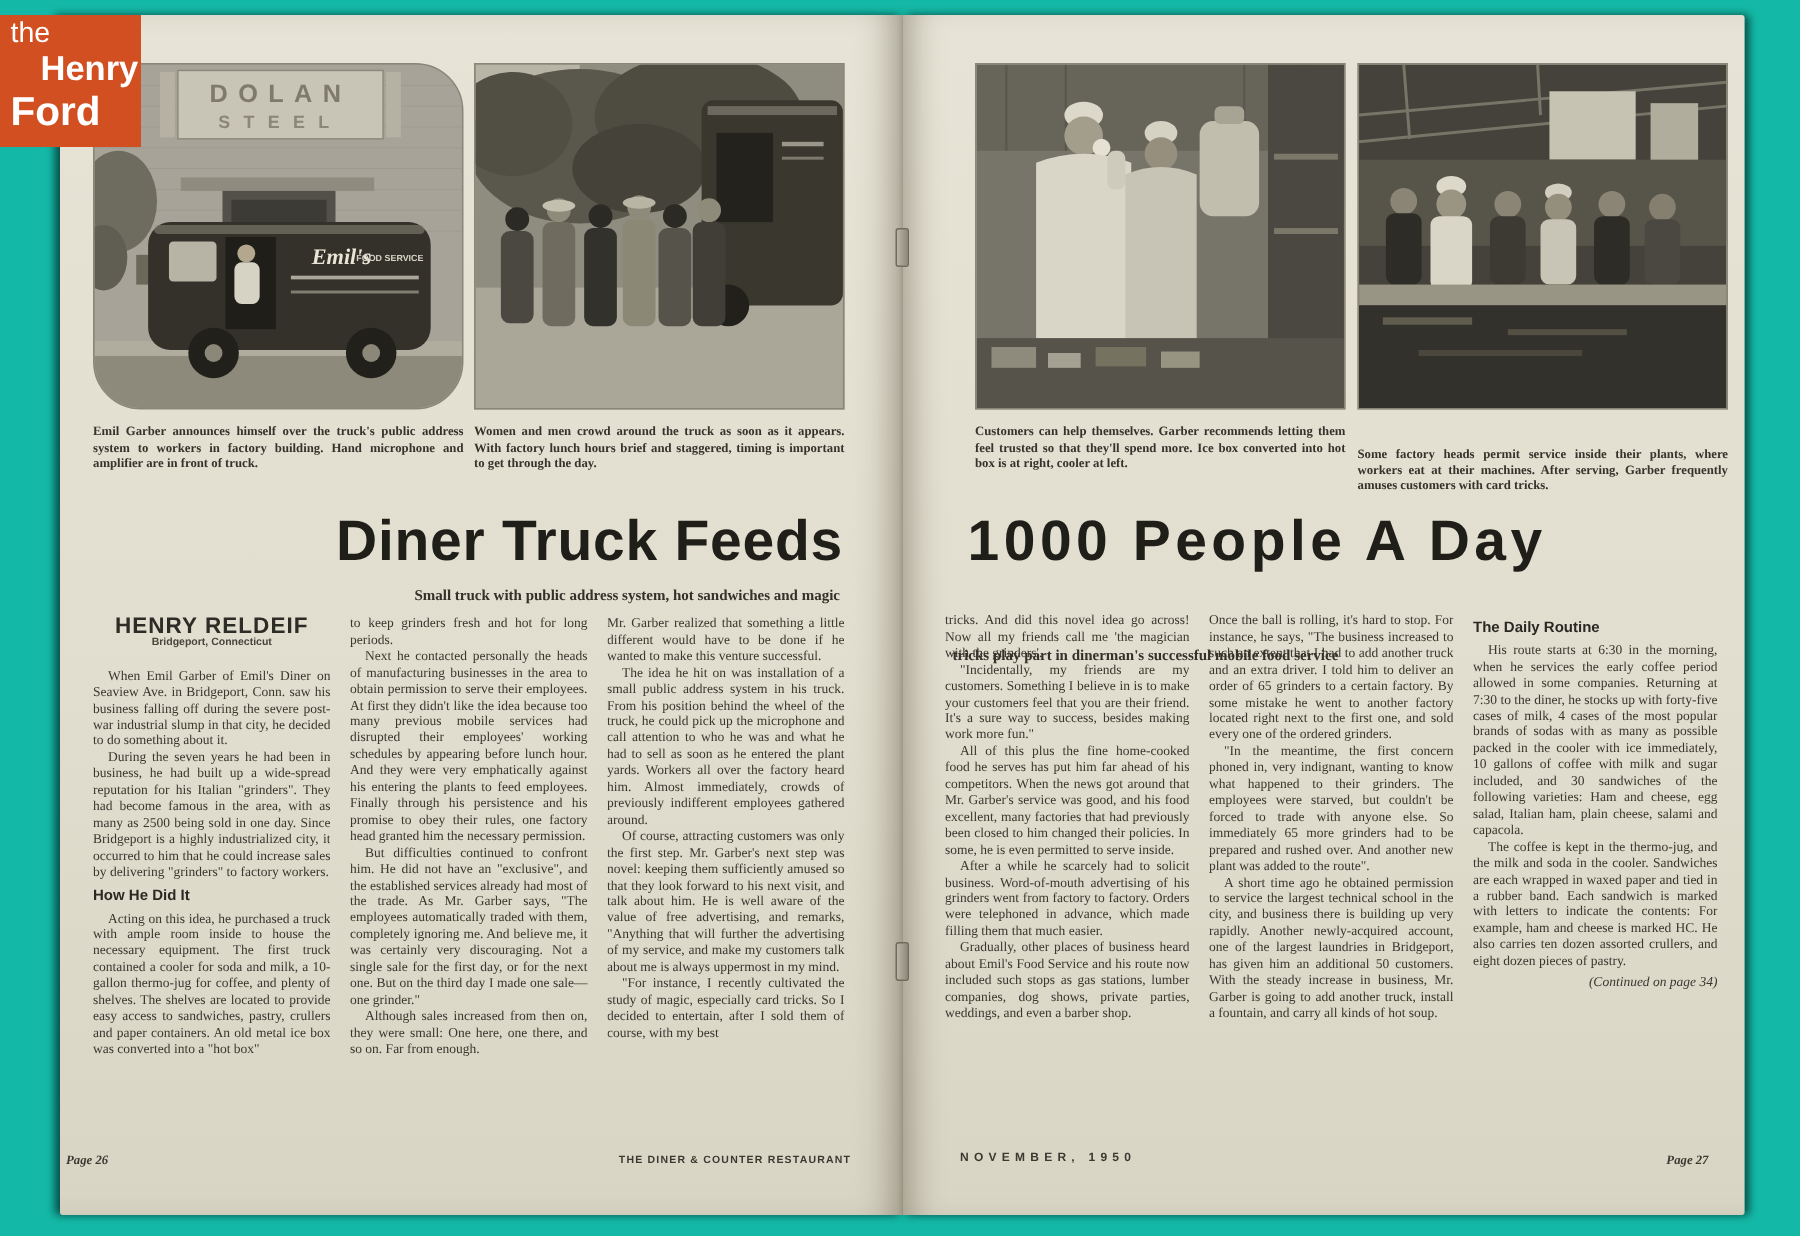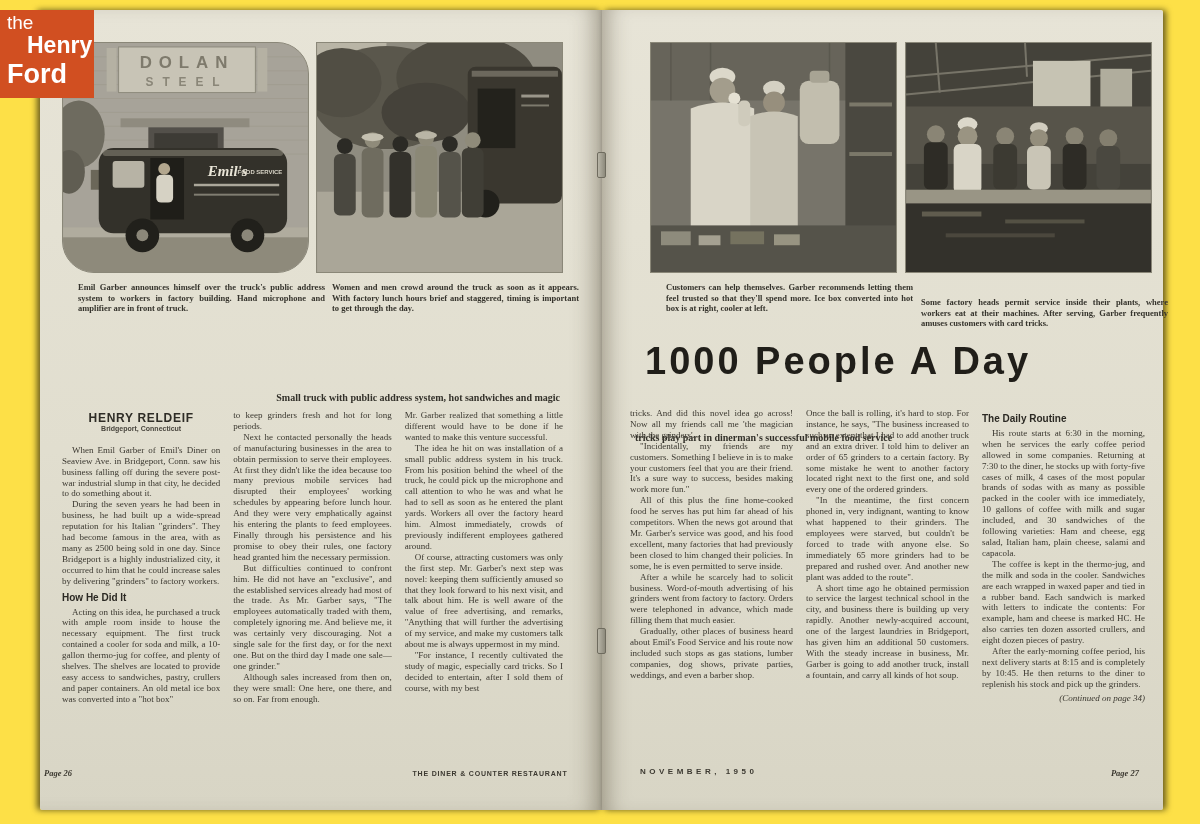--- a/index.html
+++ b/index.html
@@ -1,16 +1,16 @@
 <!DOCTYPE html>
 <html><head>
 <meta charset="utf-8">
 <style>
   html,body{margin:0;padding:0;background:#000;}
-  .stage{position:relative;width:1200px;height:824px;background:#fde047;overflow:hidden;
+  .stage{position:relative;width:1200px;height:824px;background:#14b8a6;overflow:hidden;
          font-family:"Liberation Serif",serif;text-decoration:underline;}
   
   .hf-logo{position:absolute;left:0;top:10px;width:94px;height:88px;background:#d14f21;color:#fff;
            font-family:"Liberation Sans",sans-serif;z-index:5;}
   .hf-the{position:absolute;left:7px;top:2px;font-size:19px;font-weight:400;}
   .hf-henry{position:absolute;left:27px;top:22px;font-size:23px;font-weight:700;}
   .hf-ford{position:absolute;left:7px;top:49px;font-size:27px;font-weight:700;}
   
   .page{position:absolute;top:10px;height:800px;background:linear-gradient(180deg,#e7e4d7 0%,#e1decf 55%,#d8d5c5 100%);}
   .page-left{left:40px;width:562px;border-radius:2px 0 0 2px;
@@ -18,41 +18,41 @@
   .page-right{left:602px;width:561px;border-radius:0 2px 2px 0;
              box-shadow:inset 18px 0 22px -13px rgba(60,50,30,.4), 3px 0 6px rgba(0,0,0,.6);}
   .staple{position:absolute;width:7px;height:24px;background:linear-gradient(90deg,#b9b6a8,#8d8a7c);
           border:1px solid #6e6b5e;left:597px;z-index:6;border-radius:2px;}
   .staple-top{top:152px;} .staple-bottom{top:628px;}
   
   .photo{position:absolute;width:247px;height:231px;border:1px solid #8a8778;box-sizing:border-box;
          background:#9b9789;overflow:hidden;}
   .photo svg{display:block;width:100%;height:100%;}
   .caption{position:absolute;width:247px;font-weight:700;font-size:8.5px;line-height:10.5px;
-           text-align:justify;color:#35332c;margin-left:16px;}
+           text-align:justify;color:#35332c;}
   
   .headline{position:absolute;font-family:"Liberation Sans",sans-serif;font-weight:700;
             color:#201e19;font-size:38px;letter-spacing:.5px;white-space:nowrap;}
   .hl-left{top:330px;right:40px;}
   .hl-right{top:330px;left:43px;letter-spacing:3px;}
   .subhead{position:absolute;font-weight:700;font-size:10px;color:#33312a;white-space:nowrap;}
   .sh-left{top:382px;right:42px;}
   .sh-right{top:382px;left:33px;margin-top:40px;}
   
   .cols{position:absolute;display:flex;gap:13px;}
   .cols-left{left:22px;top:400px;width:501px;height:348px;}
   .cols-right{left:28px;top:398px;width:515px;height:356px;}
   .col{flex:1;overflow:hidden;font-size:9px;line-height:10.9px;text-align:justify;color:#3a372f;}
   .col p{margin:0;}
   .it-para{text-indent:10px;}
   .it-flush{text-indent:0;}
   .it-subhead{margin:6px 0 3px !important;font-family:"Liberation Sans",sans-serif;font-weight:700;
               font-size:10px;text-align:left;color:#2b2923;}
   .it-byname{margin:3px 0 0 !important;text-align:center;font-family:"Liberation Sans",sans-serif;
-             font-weight:700;font-size:12px;letter-spacing:.7px;color:#2e2c26;}
+             font-weight:700;font-size:15px;letter-spacing:.7px;color:#2e2c26;}
   .it-byloc{margin:0 0 10px !important;text-align:center;font-family:"Liberation Sans",sans-serif;
             font-weight:700;font-size:7px;color:#48453d;}
   .it-cont{margin-top:3px !important;text-align:right;font-style:italic;}
   
   .pg-num{position:absolute;bottom:32px;font-weight:700;font-size:8.5px;font-style:italic;color:#3c3931;}
   .journal-name{position:absolute;bottom:33px;left:325px;width:250px;text-align:center;
                 font-family:"Liberation Sans",sans-serif;font-weight:700;font-size:7px;
                 letter-spacing:.8px;color:#3c3931;}
   .issue-date{position:absolute;bottom:34px;left:38px;font-family:"Liberation Sans",sans-serif;
               font-weight:700;font-size:8px;letter-spacing:3.5px;color:#3c3931;}
@@ -147,20 +147,21 @@
             <rect x="123" y="110" width="22" height="66" rx="6" fill="#55534a"></rect>
           <circle cx="157" cy="98" r="8" fill="#8f8b7a"></circle>
             <rect x="146" y="106" width="22" height="70" rx="6" fill="#403e36"></rect>
         </g>
       </svg>
     </div>
 
     <div class="caption" style="left:22px;top:272px;">Emil Garber announces himself over the truck's public address system to workers in factory building. Hand microphone and amplifier are in front of truck.</div>
     <div class="caption" style="left:276px;top:272px;">Women and men crowd around the truck as soon as it appears. With factory lunch hours brief and staggered, timing is important to get through the day.</div>
 
+    <div class="headline hl-left">Diner Truck Feeds</div>
     <div class="subhead sh-left">Small truck with public address system, hot sandwiches and magic</div>
 
     <div class="cols cols-left">
       <div class="col">
           <p class="it-byname">HENRY RELDEIF</p>
           <p class="it-byloc">Bridgeport, Connecticut</p>
           <p class="it-para">When Emil Garber of Emil's Diner on Seaview Ave. in Bridgeport, Conn. saw his business falling off during the severe post-war industrial slump in that city, he decided to do something about it.</p>
           <p class="it-para">During the seven years he had been in business, he had built up a wide-spread reputation for his Italian "grinders". They had become famous in the area, with as many as 2500 being sold in one day. Since Bridgeport is a highly industrialized city, it occurred to him that he could increase sales by delivering "grinders" to factory workers.</p>
           <p class="it-subhead">How He Did It</p>
           <p class="it-para">Acting on this idea, he purchased a truck with ample room inside to house the necessary equipment. The first truck contained a cooler for soda and milk, a 10-gallon thermo-jug for coffee, and plenty of shelves. The shelves are located to provide easy access to sandwiches, pastry, crullers and paper containers. An old metal ice box was converted into a "hot box"</p>
@@ -270,21 +271,20 @@
         </div>
       <div class="col">
           <p class="it-flush">Once the ball is rolling, it's hard to stop. For instance, he says, "The business increased to such an extent that I had to add another truck and an extra driver. I told him to deliver an order of 65 grinders to a certain factory. By some mistake he went to another factory located right next to the first one, and sold every one of the ordered grinders.</p>
           <p class="it-para">"In the meantime, the first concern phoned in, very indignant, wanting to know what happened to their grinders. The employees were starved, but couldn't be forced to trade with anyone else. So immediately 65 more grinders had to be prepared and rushed over. And another new plant was added to the route".</p>
           <p class="it-para">A short time ago he obtained permission to service the largest technical school in the city, and business there is building up very rapidly. Another newly-acquired account, one of the largest laundries in Bridgeport, has given him an additional 50 customers. With the steady increase in business, Mr. Garber is going to add another truck, install a fountain, and carry all kinds of hot soup.</p>
         </div>
       <div class="col">
           <p class="it-subhead">The Daily Routine</p>
           <p class="it-para">His route starts at 6:30 in the morning, when he services the early coffee period allowed in some companies. Returning at 7:30 to the diner, he stocks up with forty-five cases of milk, 4 cases of the most popular brands of sodas with as many as possible packed in the cooler with ice immediately, 10 gallons of coffee with milk and sugar included, and 30 sandwiches of the following varieties:  Ham and cheese, egg salad, Italian ham, plain cheese, salami and capacola.</p>
           <p class="it-para">The coffee is kept in the thermo-jug, and the milk and soda in the cooler. Sandwiches are each wrapped in waxed paper and tied in a rubber band. Each sandwich is marked with letters to indicate the contents:  For example, ham and cheese is marked HC.  He also carries ten dozen assorted crullers, and eight dozen pieces of pastry.</p>
-          <p class="it-para">After the early-morning coffee period, his next delivery starts at 8:15 and is completely by 10:45. He then returns to the diner to replenish his stock and pick up the grinders.</p>
           <p class="it-cont">(Continued on page 34)</p>
         </div>
     </div>
 
     <div class="issue-date">NOVEMBER, 1950</div>
     <div class="pg-num" style="right:24px;margin-left:24px;">Page 27</div>
   </div>
 
   <div class="staple staple-top"></div>
   <div class="staple staple-bottom"></div>

